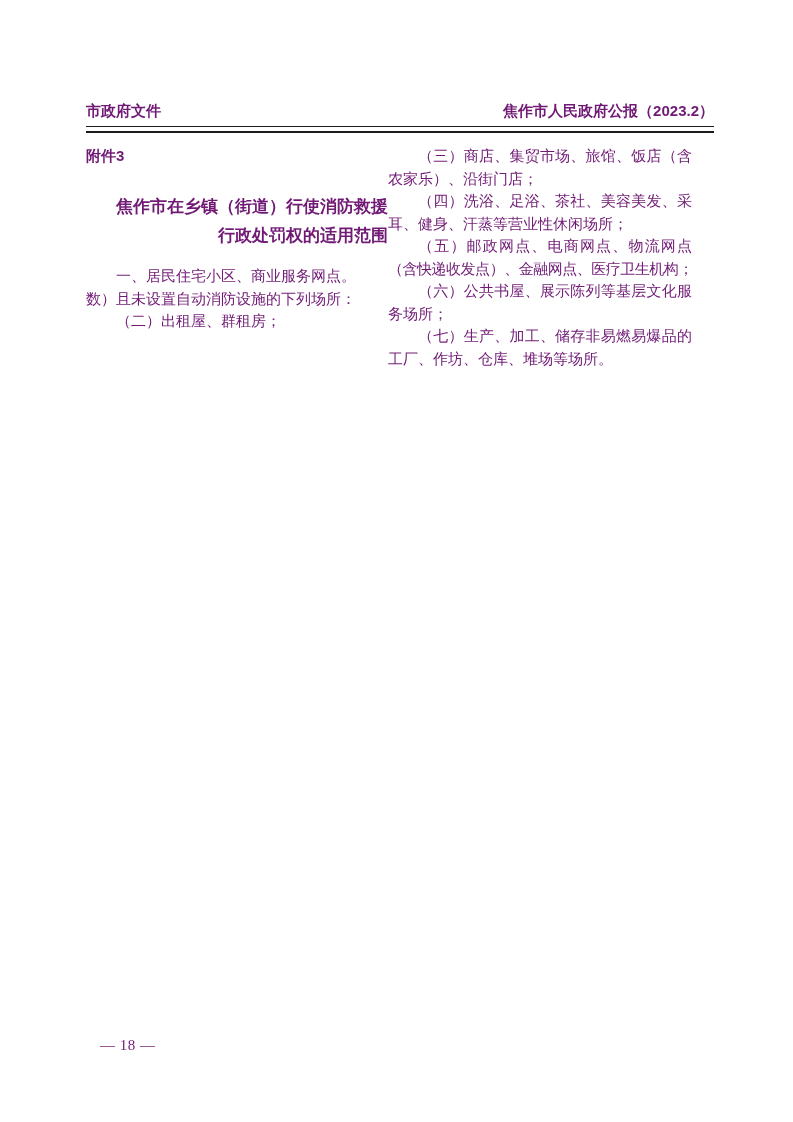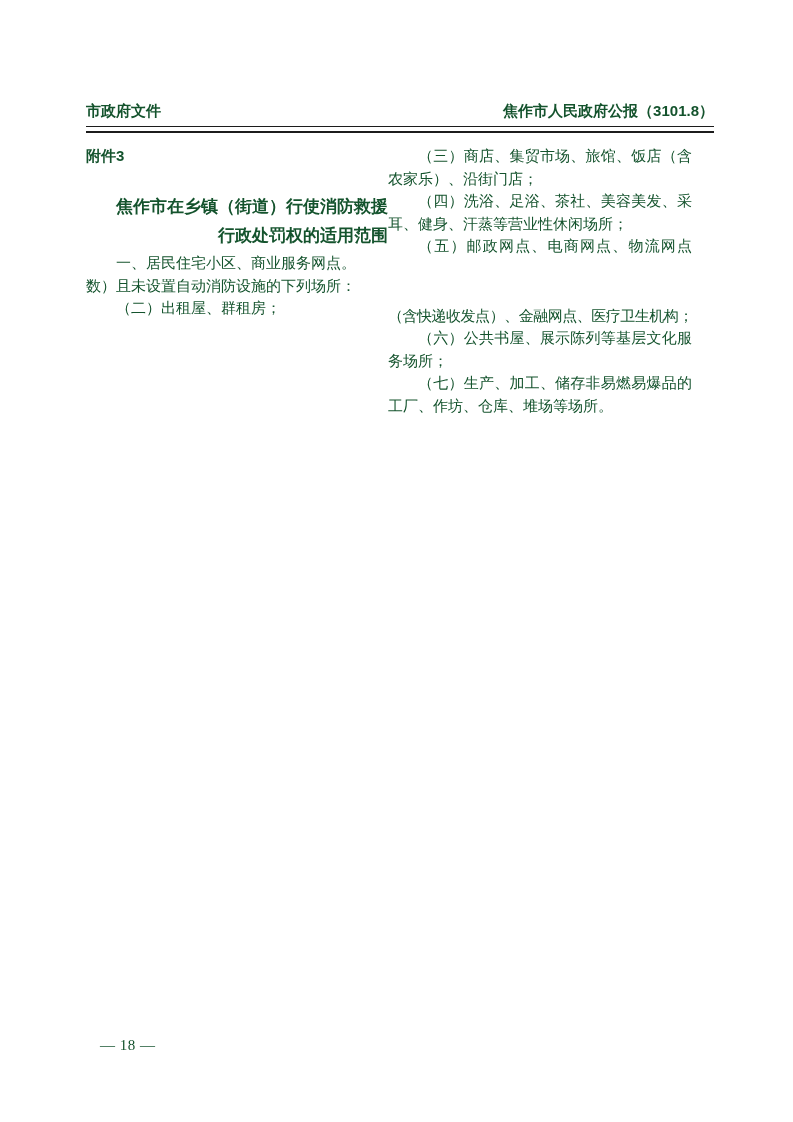--- a/index.html
+++ b/index.html
@@ -5,21 +5,21 @@
   html, body {
     margin: 0;
     padding: 0;
     background: #ffffff;
   }
   .page {
     position: relative;
     width: 793px;
     height: 1122px;
     background: #ffffff;
-    color: #14532d;
+    color: #701a75;
     overflow: hidden;
     font-family: "Liberation Serif", "DejaVu Serif", serif;
   }
   .header {
     display: flex;
     justify-content: space-between;
     align-items: baseline;
     margin: 101px 79px 0 86px;
     font-family: "Liberation Sans", "DejaVu Sans", sans-serif;
     font-weight: bold;
@@ -45,51 +45,51 @@
     font-size: 15px;
     line-height: 22px;
   }
   .doc-title {
     margin-top: 26px;
     text-align: right;
     font-weight: bold;
     font-size: 17px;
     line-height: 28.5px;
   }
-  .body-lines { margin-top: 2px; }
+  .body-lines { margin-top: 15px; }
   .line {
     line-height: 22.5px;
     height: 22.5px;
     white-space: nowrap;
   }
   .line.indent { text-indent: 30px; }
   .line.fill {
     white-space: normal;
     text-align: justify;
     text-align-last: justify;
   }
-  .line.compress { letter-spacing: -1.4px; margin-top: 47px; }
+  .line.compress { letter-spacing: -1.4px; }
   .page-number {
     position: absolute;
     left: 100px;
     top: 1013px;
     font-size: 15px;
     line-height: 20px;
     letter-spacing: 0.5px;
     margin-top: 22px;
   }
 </style>
 </head>
 <body>
 
 <div class="page">
 
   <div class="header">
     <span>市政府文件</span>
-    <span>焦作市人民政府公报（3101.8）</span>
+    <span>焦作市人民政府公报（2023.2）</span>
   </div>
 
   <div class="double-rule"></div>
 
   <div class="columns">
 
     <div class="col-left">
       <div class="attachment">附件3</div>
       <div class="doc-title">
         <div>焦作市在乡镇（街道）行使消防救援</div>

